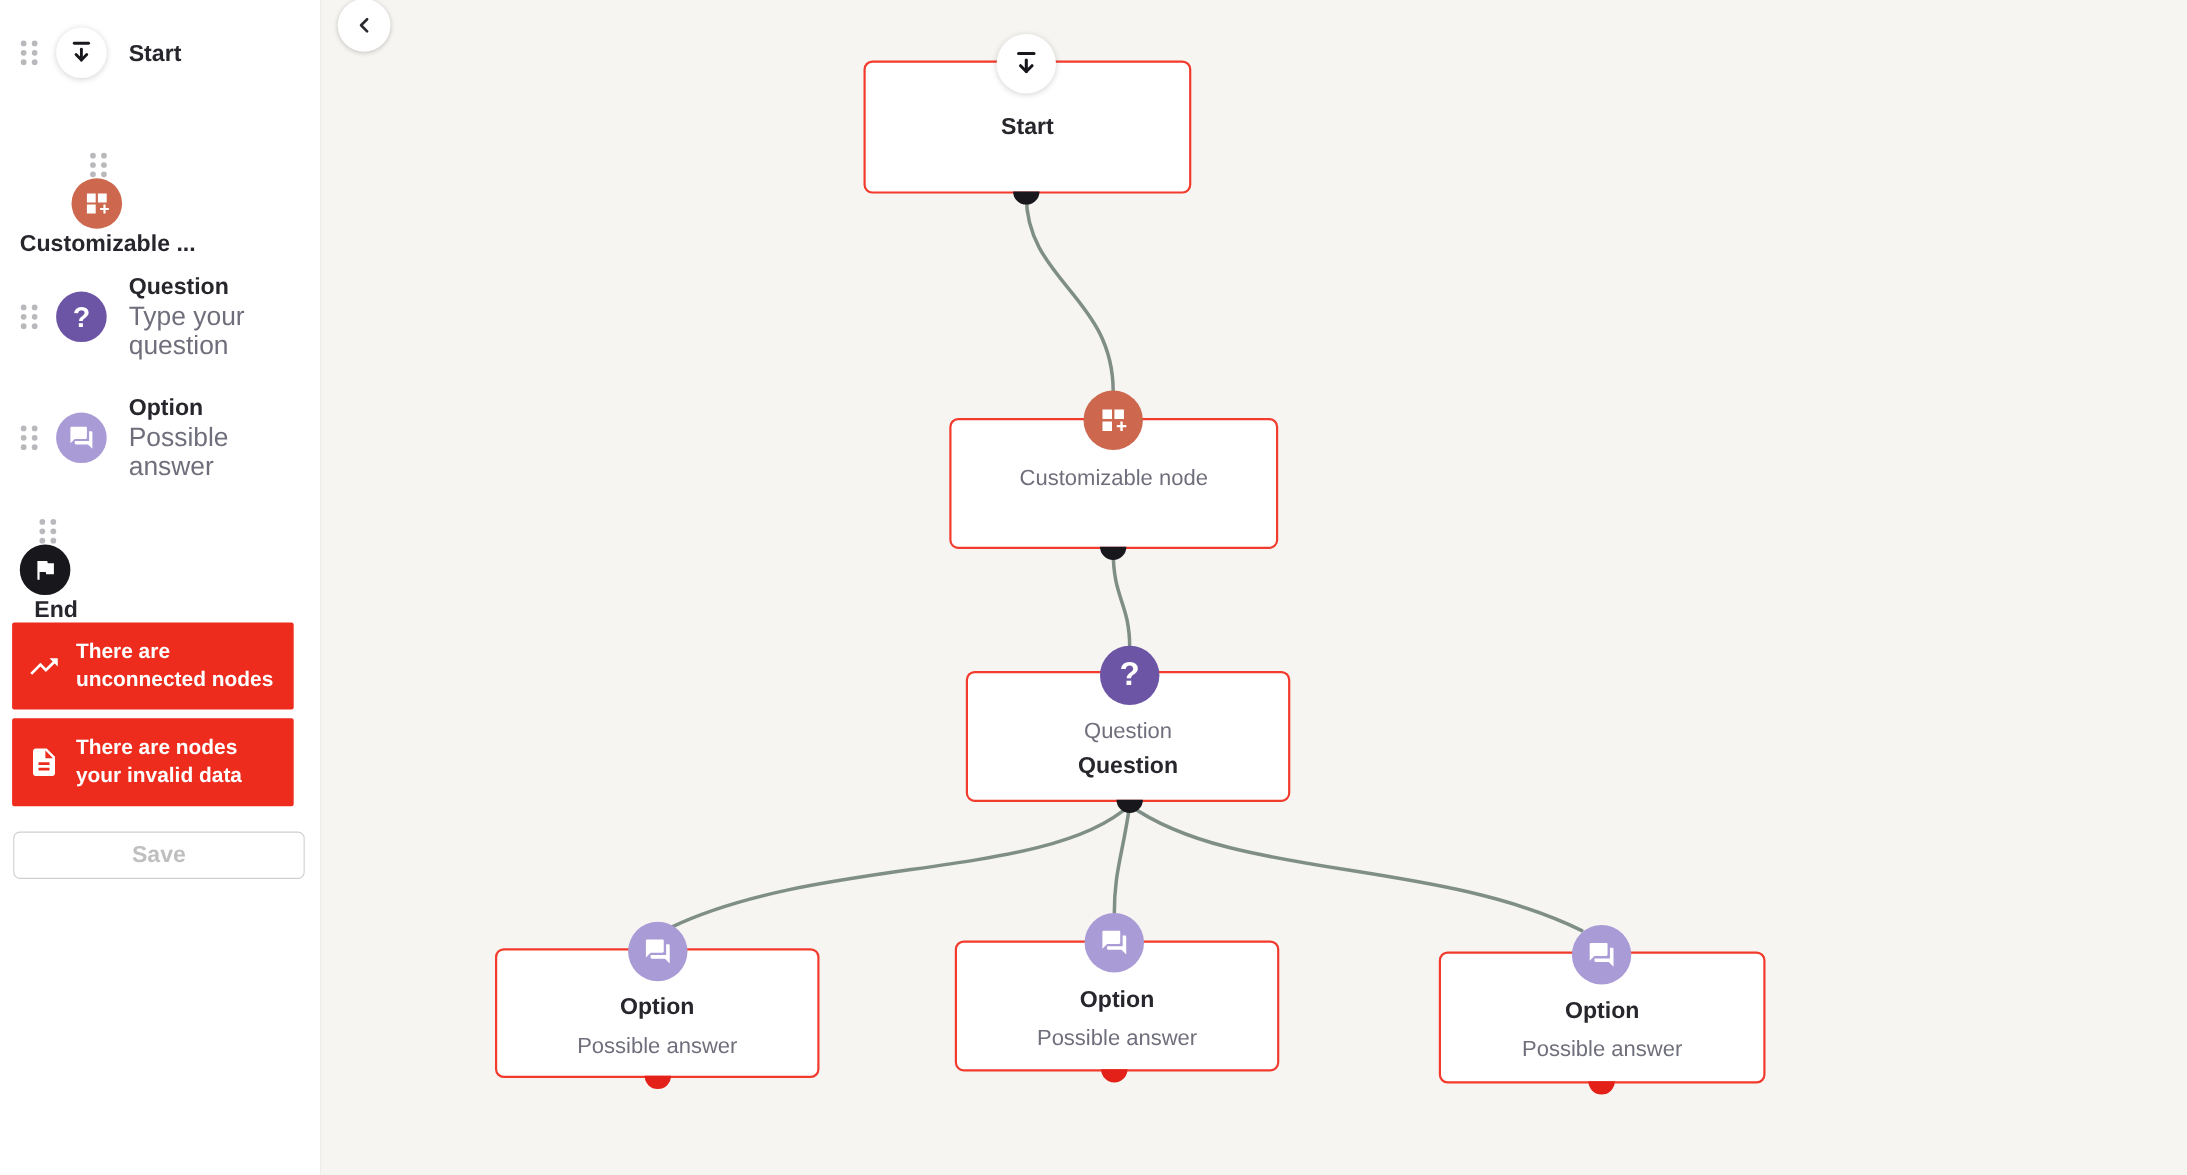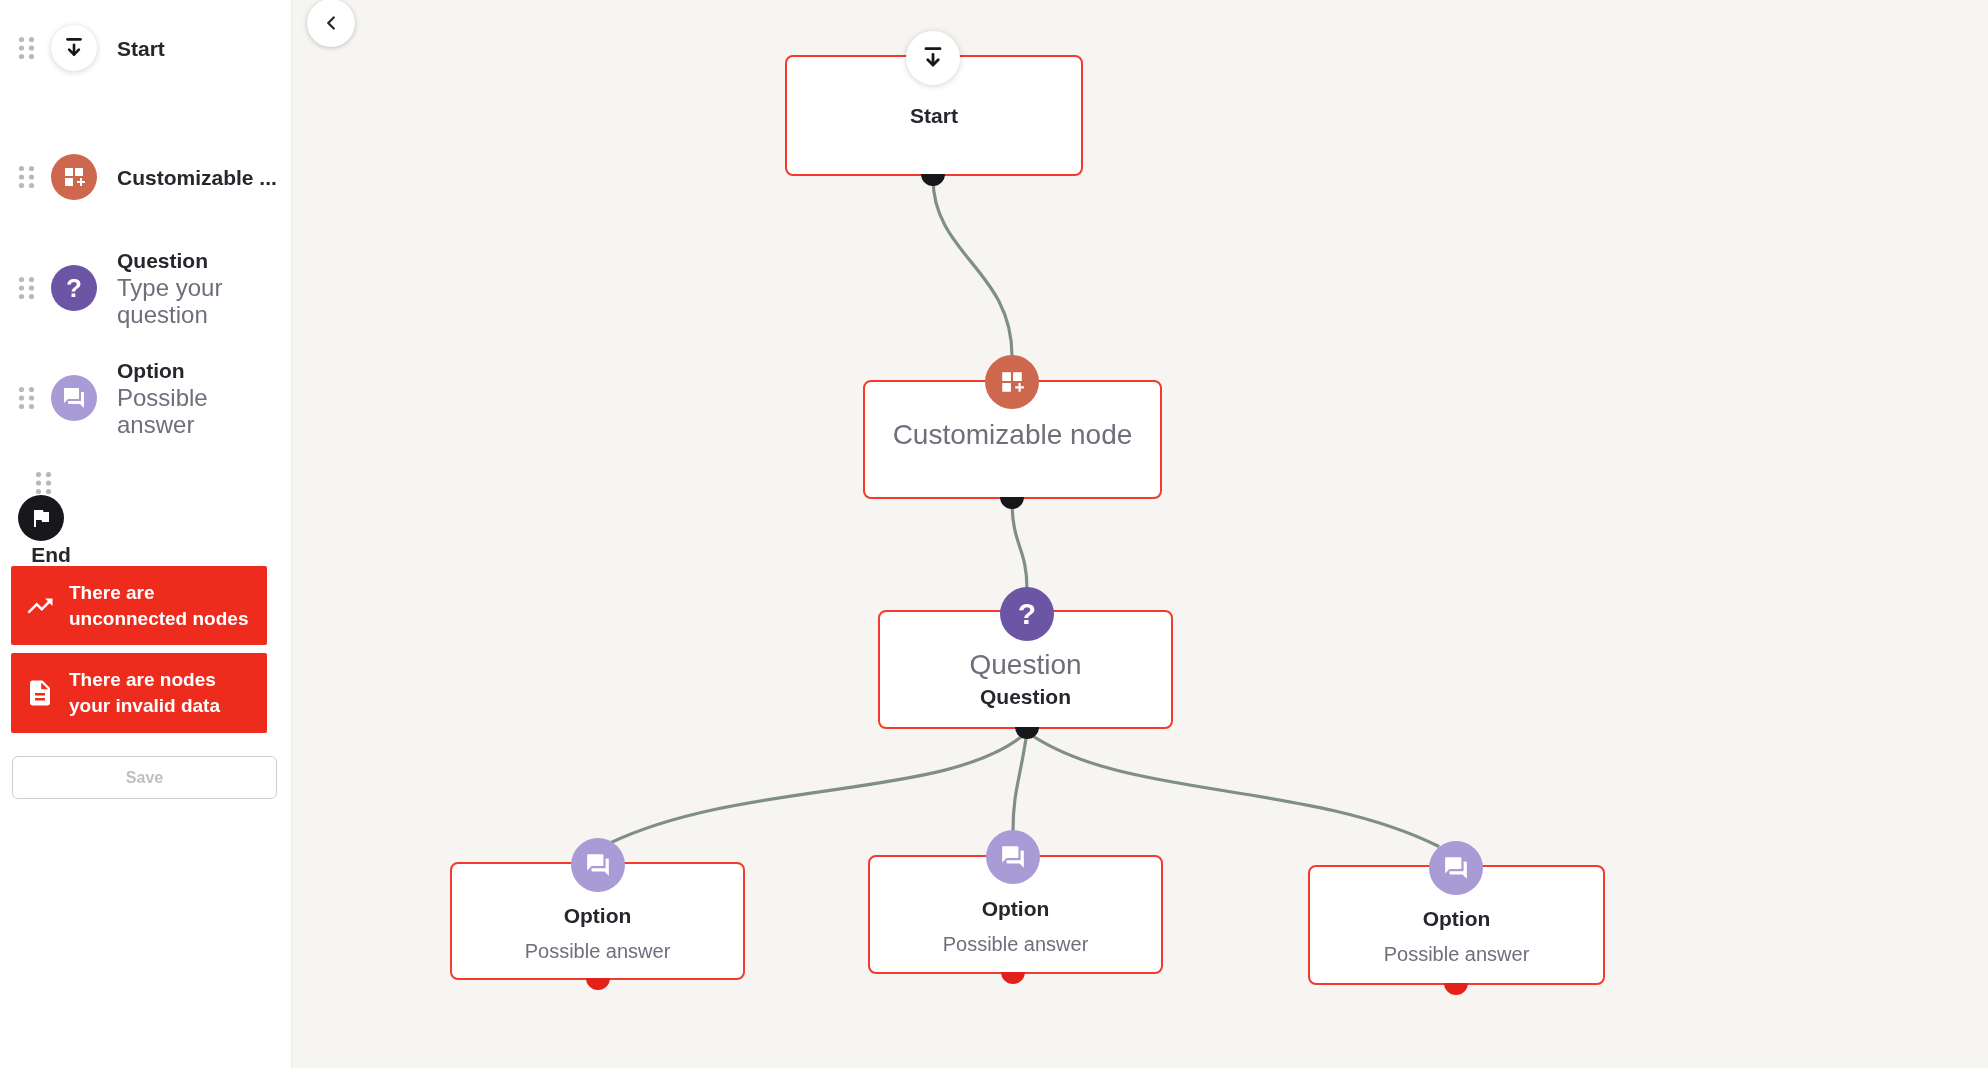--- a/index.html
+++ b/index.html
@@ -37,34 +37,34 @@
   .palette-text .title{font-size:21px;font-weight:bold;color:var(--text-dark);line-height:27px;}
   .palette-text .subtitle{font-size:24px;color:var(--text-gray);line-height:27px;}
   .qmark{color:#fff;font-size:26px;font-weight:bold;line-height:1;}
 
   .banner{position:absolute;left:11px;width:256px;background:var(--banner-bg);border-radius:2px;
     display:flex;align-items:center;padding:12px 14px;color:#fff;}
   .banner .b-icon{flex:0 0 auto;margin-right:14px;display:flex;}
   .banner .b-text{font-size:19px;line-height:26px;font-weight:bold;}
 
   .save-btn{position:absolute;left:12px;top:756px;width:265px;height:43px;background:#fff;
-    border:1.5px solid #cfcfcf;border-radius:6px;color:#bfbfbf;font-size:16px;font-weight:bold;
+    border:1.5px solid #cfcfcf;border-radius:6px;color:#bfbfbf;font-size:21px;font-weight:bold;
     display:flex;align-items:center;justify-content:center;}
 
   
   .canvas{position:absolute;left:292px;top:0;right:0;bottom:0;background:var(--canvas-bg);}
   .edges{position:absolute;left:0;top:0;width:1696px;height:1068px;z-index:1;}
   .edges path{stroke:var(--edge);stroke-width:3.2;fill:none;stroke-linecap:round;}
 
   .back-btn{position:absolute;left:15px;top:-1px;width:48px;height:48px;border-radius:50%;background:#fff;
     box-shadow:0 1px 5px rgba(0,0,0,.22);display:flex;align-items:center;justify-content:center;z-index:5;cursor:pointer;}
 
   .node{position:absolute;background:#fff;border:2px solid var(--node-border);border-radius:8px;z-index:2;
     display:flex;flex-direction:column;align-items:center;text-align:center;}
-  .node .n-type{font-size:28px;color:var(--text-gray);line-height:26px;}
+  .node .n-type{font-size:20px;color:var(--text-gray);line-height:26px;}
   .node .n-title{font-size:21px;font-weight:bold;color:var(--text-dark);line-height:27px;}
   .node .n-sub{font-size:20px;color:var(--text-gray);line-height:26px;}
 
   #node-start{left:493px;top:55px;width:298px;height:121px;justify-content:center;}
   #node-customizable{left:571px;top:380px;width:299px;height:119px;padding-top:40px;}
   #node-question{left:586px;top:610px;width:295px;height:119px;padding-top:40px;}
   #node-option-left{left:158px;top:862px;width:295px;height:118px;padding-top:38px;}
   #node-option-middle{left:576px;top:855px;width:295px;height:119px;padding-top:38px;}
   #node-option-right{left:1016px;top:865px;width:297px;height:120px;padding-top:38px;}
   .node .n-sub{margin-top:9px;}
@@ -111,21 +111,21 @@
         <path d="M6 4h12"></path>
           <path d="M12 9v9"></path>
           <path d="M7.5 13.5 12 18l4.5-4.5"></path>
       </svg>
     </span>
     <span class="palette-text">
       <span class="title">Start</span>
     </span>
   </div>
 
-  <div class="palette-item" style="top:154px;">
+  <div class="palette-item" style="top:138px;flex-direction:column;">
     <svg class="drag-handle" viewBox="0 0 17 24">
       <g fill="#b9b9bd">
           <circle cx="3.5" cy="3.5" r="2.6"></circle>
           <circle cx="13.5" cy="3.5" r="2.6"></circle>
       <circle cx="3.5" cy="12" r="2.6"></circle>
           <circle cx="13.5" cy="12" r="2.6"></circle>
       <circle cx="3.5" cy="20.5" r="2.6"></circle>
           <circle cx="13.5" cy="20.5" r="2.6"></circle>
         </g>
     </svg>

